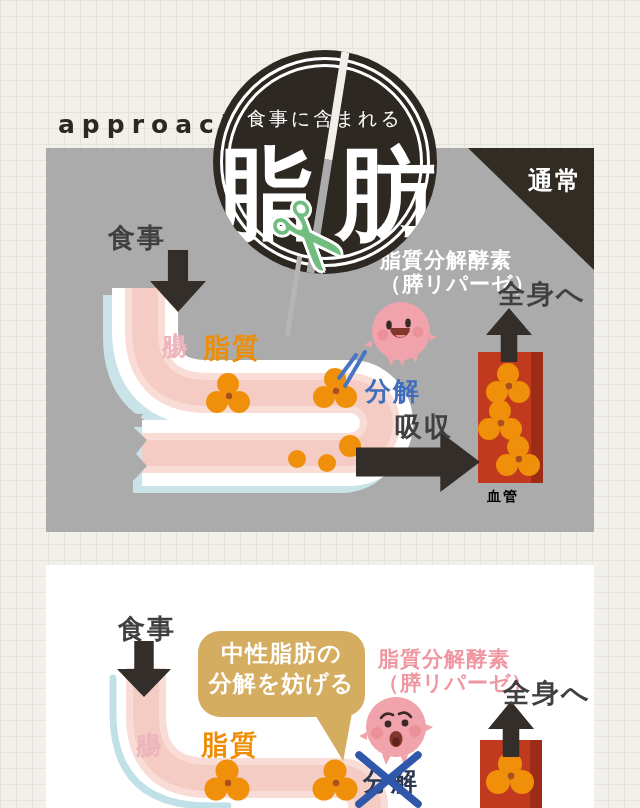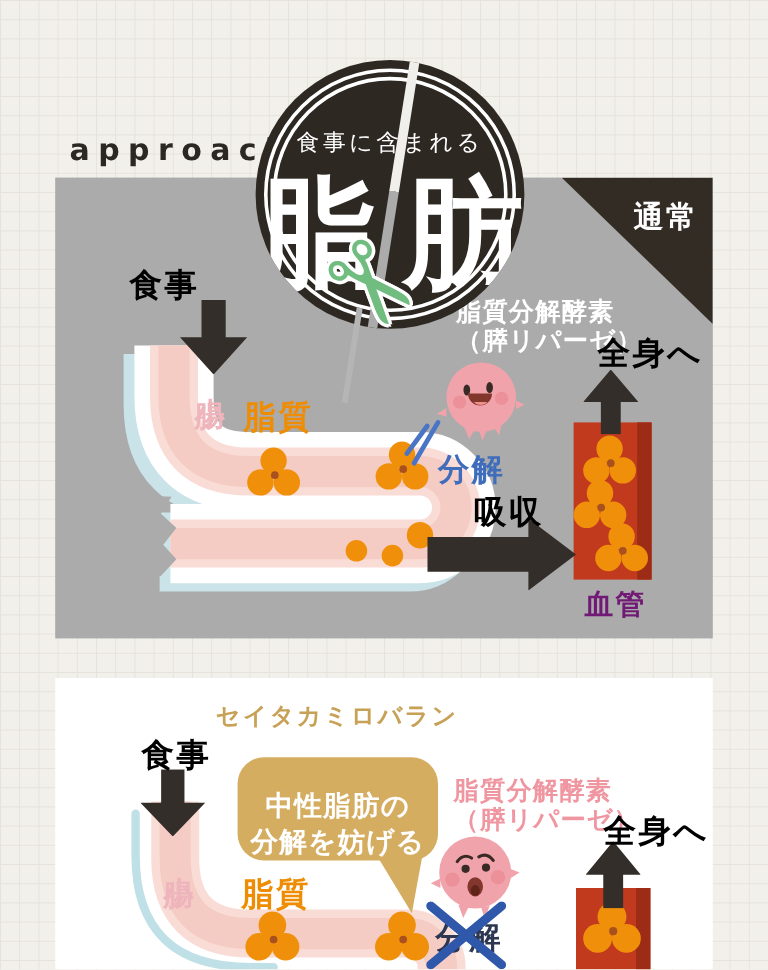--- a/index.html
+++ b/index.html
@@ -7,21 +7,21 @@
     width:640px;height:808px;overflow:hidden;
     font-family:"DejaVu Sans",sans-serif;
     background-color:#f2f0ea;
     background-image:
       linear-gradient(#e5e3dc 1px, transparent 1px),
       linear-gradient(90deg,#e5e3dc 1px, transparent 1px);
     background-size:16px 16px;
   }
   .stage{position:relative;width:640px;height:808px;overflow:hidden;}
   .abs{position:absolute;}
-  .jp{font-weight:bold;letter-spacing:2px;color:#000000;}
+  .jp{font-weight:bold;letter-spacing:2px;color:#404040;}
 
   
   .approach{left:58px;top:110px;font-size:25px;font-weight:600;letter-spacing:7px;color:#2b2824;}
 
   
   .panel{left:46px;width:548px;position:absolute;}
   .panel-normal{top:148px;height:384px;background:#ababab;}
   .panel-seitaka{top:565px;height:243px;background:#ffffff;overflow:hidden;}
 
   
@@ -46,21 +46,21 @@
 
   
   .lbl-meal{font-size:27px;}
   .lbl-intestine{writing-mode:vertical-rl;font-size:25px;color:#eeb5bc;letter-spacing:5px;font-weight:bold;}
   .lbl-lipid{font-size:27px;color:#ee8d04;}
   .lbl-enzyme1{font-size:21px;line-height:24px;color:#fff;letter-spacing:1px;font-weight:bold;}
   .lbl-enzyme2{font-size:21px;line-height:24px;color:#ef96a1;letter-spacing:1px;font-weight:bold;}
   .lbl-breakdown1{font-size:26px;color:#3f6dbb;}
   .lbl-breakdown2{font-size:26px;color:#2c3752;}
   .lbl-absorb{font-size:27px;}
-  .lbl-vessel{font-size:24px;color:#701a75;}
+  .lbl-vessel{font-size:14px;color:#000000;}
   .lbl-systemic{font-size:27px;font-family:Liberation Mono, monospace;}
 
   
   .badge{left:213px;top:50px;width:224px;height:224px;border-radius:50%;
     background:#2e2822;overflow:hidden;z-index:10;}
   .badge .ring1{position:absolute;inset:7px;border:3px solid #fff;border-radius:50%;}
   .badge .ring2{position:absolute;inset:14px;border:3px solid #fff;border-radius:50%;}
   .badge .subtitle{position:absolute;top:56px;width:100%;text-align:center;
     font-family:"DejaVu Serif",serif;font-size:19px;letter-spacing:3px;color:#fff;}
   .badge .title{position:absolute;top:76px;width:100%;display:flex;justify-content:center;gap:22px;
@@ -73,21 +73,21 @@
 
   
   .scissors{left:268px;top:192px;font-size:94px;line-height:1;color:#71bd80;
     transform:rotate(48deg);z-index:12;
     text-shadow:3px 0 0 #fff,-3px 0 0 #fff,0 3px 0 #fff,0 -3px 0 #fff,
       2px 2px 0 #fff,-2px 2px 0 #fff,2px -2px 0 #fff,-2px -2px 0 #fff;}
 
   
   .bubble{left:152px;top:66px;width:167px;height:86px;border-radius:22px;background:#d5ad61;
     text-align:center;color:#fff;font-weight:bold;font-size:23px;line-height:30px;
-    letter-spacing:1px;padding-top:26px;box-sizing:border-box;}
+    letter-spacing:1px;padding-top:7px;box-sizing:border-box;}
   .bubble-tail{left:266px;top:148px;width:40px;height:48px;background:#d5ad61;
     clip-path:polygon(5% 0,100% 0,78% 100%);}
   .headline{left:95px;top:20px;width:280px;text-align:center;font-size:20px;line-height:23px;
     font-weight:bold;color:#c7a156;letter-spacing:2px;}
 </style>
 </head>
 <body>
 
 <div class="stage">
 
@@ -229,21 +229,20 @@
         <circle cx="359" cy="158" r="3.4" fill="#3a2a26"></circle>
         <circle cx="331" cy="168" r="6" fill="#ec9099"></circle>
         <circle cx="369" cy="166" r="6" fill="#ec9099"></circle>
         <ellipse cx="350" cy="174" rx="6.5" ry="8" fill="#83372c"></ellipse>
         <ellipse cx="350" cy="177" rx="3.8" ry="4.4" fill="#61241b"></ellipse>
       </g>
     </svg>
 
 
     <div class="abs headline">
-      <div>セイタカミロバラン</div>
     </div>
 
     <div class="abs bubble-tail"></div>
     <div class="abs bubble">
       <div>中性脂肪の</div>
       <div>分解を妨げる</div>
     </div>
 
     <div class="abs arrow arrow-down" style="left:71px;top:76px;width:54px;height:56px;"></div>
     <div class="abs arrow arrow-up" style="left:442px;top:136px;width:46px;height:56px;"></div>

